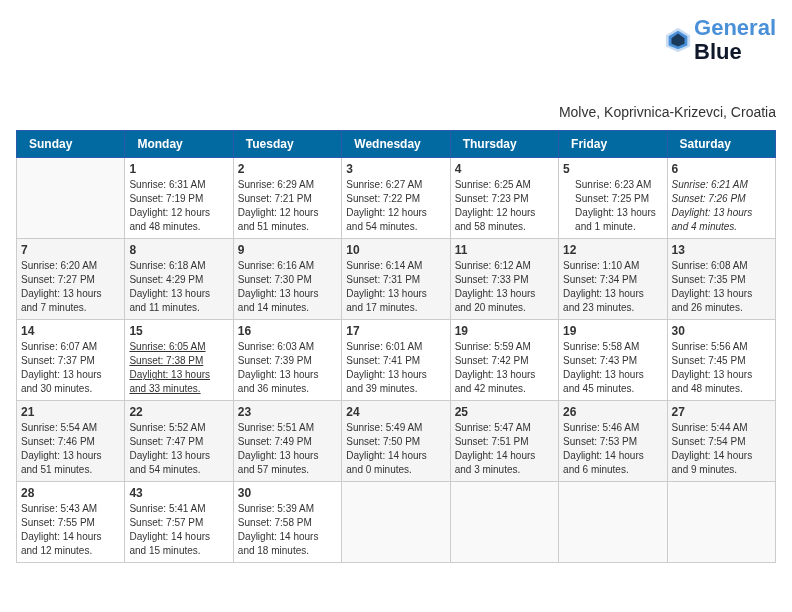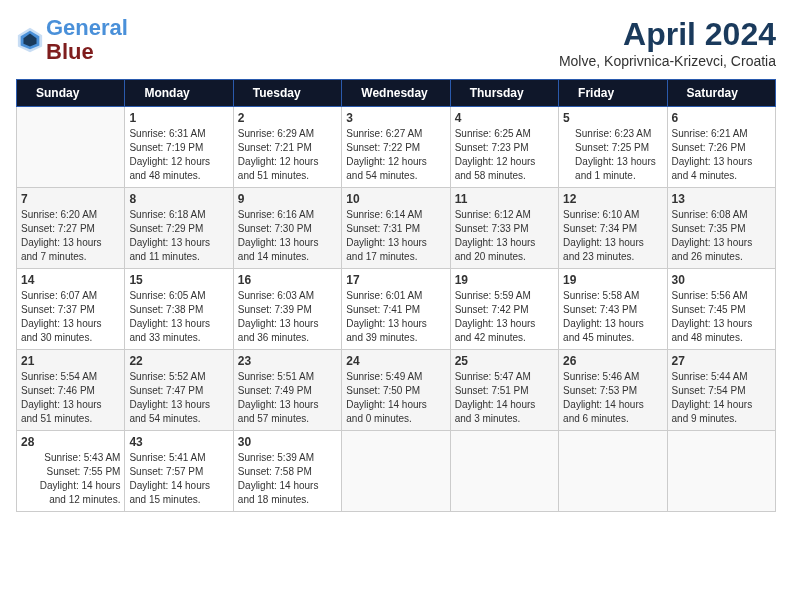--- a/index.html
+++ b/index.html
@@ -6,22 +6,23 @@
     body {
       font-family: Arial, sans-serif;
       background: #fff;
       width: 792px;
       min-height: 612px;
       padding: 16px;
     }
     .header {
       display: flex;
       justify-content: space-between;
-      align-items: flex-start;
+      align-items: flex-end;
       margin-bottom: 10px;
+      flex-direction: column;
     }
     .logo {
       display: flex;
       align-items: center;
     }
     .logo-text {
       font-size: 22px;
       font-weight: bold;
       color: #1a3a5c;
       line-height: 1.1;
@@ -38,31 +39,32 @@
       text-align: right;
     }
     .month-title {
       font-size: 32px;
       font-weight: bold;
       color: #1a3a5c;
     }
     .location {
       font-size: 14px;
       color: #333;
+      margin-top: 40px;
     }
     table {
       width: 100%;
       border-collapse: collapse;
       font-size: 11px;
     }
     thead th {
-      background-color: #0f172a;
+      background-color: #0369a1;
       color: #fff;
       text-align: left;
-      padding: 6px 19px;
+      padding: 6px 12px;
       font-size: 12px;
       font-weight: bold;
       border: 1px solid #2a5aad;
     }
     tbody td {
       border: 1px solid #ccc;
       vertical-align: top;
       padding: 4px;
       height: 80px;
       width: 14.28%;
@@ -93,26 +95,25 @@
 <div class="header">
   <div class="logo">
     <svg class="logo-icon" viewBox="0 0 30 30">
       <polygon points="15,2 28,10 28,22 15,28 2,22 2,10" fill="#4a90d9" opacity="0.3"></polygon>
       <polygon points="15,5 25,11 25,21 15,25 5,21 5,11" fill="#4a90d9"></polygon>
       <polygon points="15,8 22,13 22,19 15,22 8,19 8,13" fill="#1a3a5c"></polygon>
     </svg>
     <div>
       <div class="logo-text">
         <span>General</span><br>
-        <span style="color:#7f1d1d">Blue</span>
+        <span style="color:#0f172a">Blue</span>
       </div>
     </div>
   </div>
   <div class="title-block">
-    <div class="month-title">April 2024</div>
     <div class="location">Molve, Koprivnica-Krizevci, Croatia</div>
   </div>
 </div>
 
 <table>
   <thead>
     <tr>
     <th>Sunday</th>
         <th>Monday</th>
         <th>Tuesday</th>
@@ -155,38 +156,38 @@
         </td>
         <td>
           <span class="day-num">5</span>
           <div class="day-info" style="white-space: pre-line; margin-left: 12px;">Sunrise: 6:23 AM
 Sunset: 7:25 PM
 Daylight: 13 hours
 and 1 minute.</div>
         </td>
         <td>
           <span class="day-num">6</span>
-          <div class="day-info" style="white-space: pre-line;">Sunrise: 6:21 AM
+          <div class="day-info" style="white-space: pre-line; font-style: italic;">Sunrise: 6:21 AM
 Sunset: 7:26 PM
 Daylight: 13 hours
 and 4 minutes.</div>
         </td>
       </tr>
       <tr>
         <td>
           <span class="day-num">7</span>
           <div class="day-info" style="white-space: pre-line;">Sunrise: 6:20 AM
 Sunset: 7:27 PM
 Daylight: 13 hours
 and 7 minutes.</div>
         </td>
         <td>
           <span class="day-num">8</span>
           <div class="day-info" style="white-space: pre-line;">Sunrise: 6:18 AM
-Sunset: 7:29 PM
+Sunset: 4:29 PM
 Daylight: 13 hours
 and 11 minutes.</div>
         </td>
         <td>
           <span class="day-num">9</span>
           <div class="day-info" style="white-space: pre-line;">Sunrise: 6:16 AM
 Sunset: 7:30 PM
 Daylight: 13 hours
 and 14 minutes.</div>
         </td>
@@ -199,21 +200,21 @@
         </td>
         <td>
           <span class="day-num">11</span>
           <div class="day-info" style="white-space: pre-line;">Sunrise: 6:12 AM
 Sunset: 7:33 PM
 Daylight: 13 hours
 and 20 minutes.</div>
         </td>
         <td>
           <span class="day-num">12</span>
-          <div class="day-info" style="white-space: pre-line;">Sunrise: 6:10 AM
+          <div class="day-info" style="white-space: pre-line;">Sunrise: 1:10 AM
 Sunset: 7:34 PM
 Daylight: 13 hours
 and 23 minutes.</div>
         </td>
         <td>
           <span class="day-num">13</span>
           <div class="day-info" style="white-space: pre-line;">Sunrise: 6:08 AM
 Sunset: 7:35 PM
 Daylight: 13 hours
 and 26 minutes.</div>
@@ -222,21 +223,21 @@
       <tr>
         <td>
           <span class="day-num">14</span>
           <div class="day-info" style="white-space: pre-line;">Sunrise: 6:07 AM
 Sunset: 7:37 PM
 Daylight: 13 hours
 and 30 minutes.</div>
         </td>
         <td>
           <span class="day-num">15</span>
-          <div class="day-info" style="white-space: pre-line;">Sunrise: 6:05 AM
+          <div class="day-info" style="white-space: pre-line; text-decoration: underline;">Sunrise: 6:05 AM
 Sunset: 7:38 PM
 Daylight: 13 hours
 and 33 minutes.</div>
         </td>
         <td>
           <span class="day-num">16</span>
           <div class="day-info" style="white-space: pre-line;">Sunrise: 6:03 AM
 Sunset: 7:39 PM
 Daylight: 13 hours
 and 36 minutes.</div>
@@ -317,21 +318,21 @@
           <span class="day-num">27</span>
           <div class="day-info" style="white-space: pre-line;">Sunrise: 5:44 AM
 Sunset: 7:54 PM
 Daylight: 14 hours
 and 9 minutes.</div>
         </td>
       </tr>
       <tr>
         <td>
           <span class="day-num">28</span>
-          <div class="day-info" style="white-space: pre-line; text-align: right;">Sunrise: 5:43 AM
+          <div class="day-info" style="white-space: pre-line;">Sunrise: 5:43 AM
 Sunset: 7:55 PM
 Daylight: 14 hours
 and 12 minutes.</div>
         </td>
         <td>
           <span class="day-num">43</span>
           <div class="day-info" style="white-space: pre-line;">Sunrise: 5:41 AM
 Sunset: 7:57 PM
 Daylight: 14 hours
 and 15 minutes.</div>

